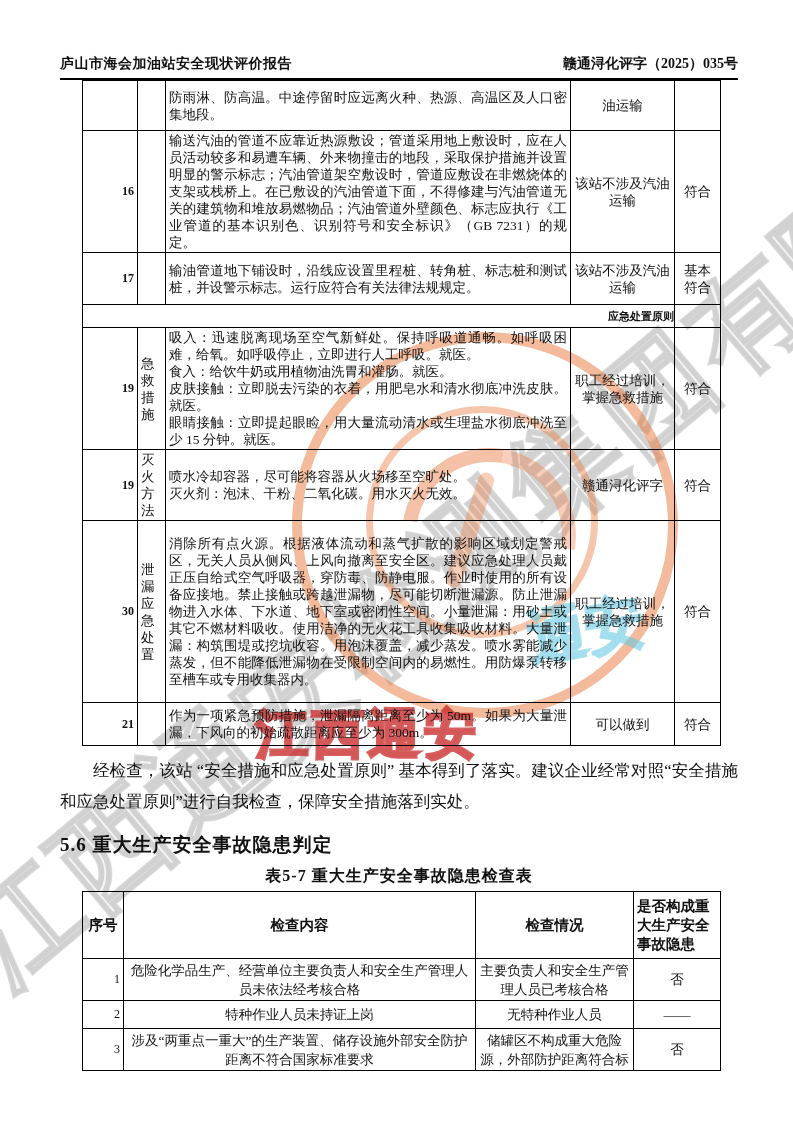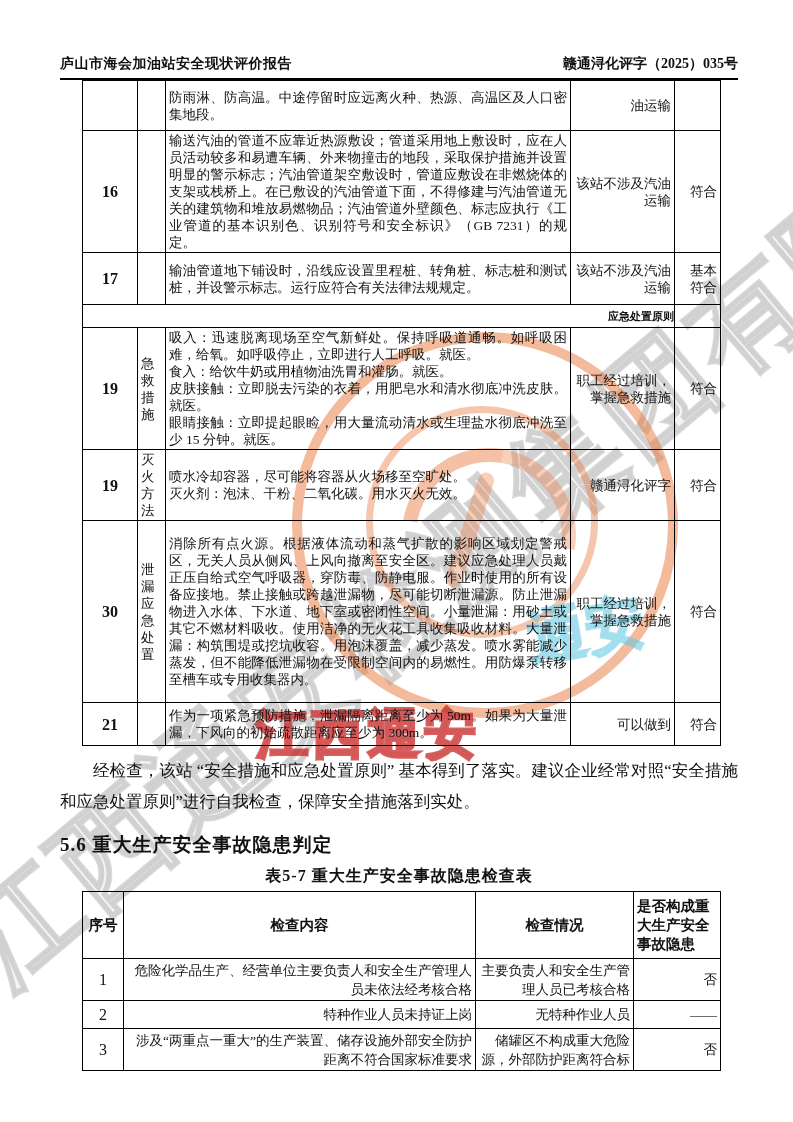--- a/index.html
+++ b/index.html
@@ -17,24 +17,24 @@
     border-bottom:2px solid #000;padding-bottom:5px;
     font-size:14px;
   }
   .doc-header .left{font-weight:600;letter-spacing:0.5px;}
   .doc-header .right{font-weight:700;}
 
   
   table{border-collapse:collapse;table-layout:fixed;margin-left:22px;width:638px;
         font-size:13.5px;line-height:17px;}
   td{border:1px solid #000;padding:1px 3px;vertical-align:middle;overflow:hidden;}
-  .c{text-align:right;}
+  .c{text-align:center;}
   .j{text-align:justify;}
   .preline{white-space:pre-line;}
-  .num{text-align:center;font-family:"Liberation Serif",serif;font-size:16px;font-weight:700;}
+  .num{text-align:right;font-family:"Liberation Serif",serif;font-size:12px;font-weight:700;}
   .sec-row td{font-weight:700;text-align:right;font-size:11px;padding:2px 0;margin-top:44px;}
   .t2 td{line-height:19px;}
   .t2 .hdr td{font-weight:700;font-size:14.5px;text-align:center;}
 
   
   .closing{
     font-size:16.5px;line-height:31px;text-align:justify;
     text-indent:2em;margin:9px 0 0 0;
   }
   .h-56{

